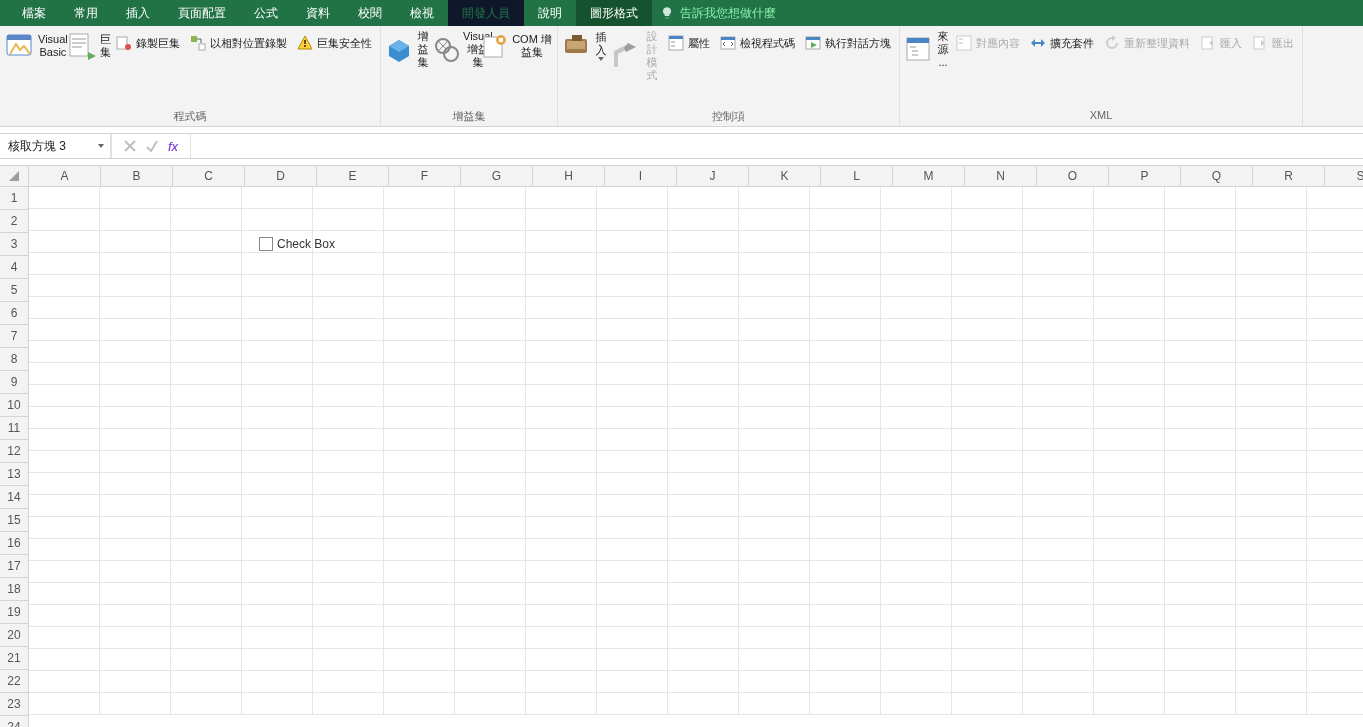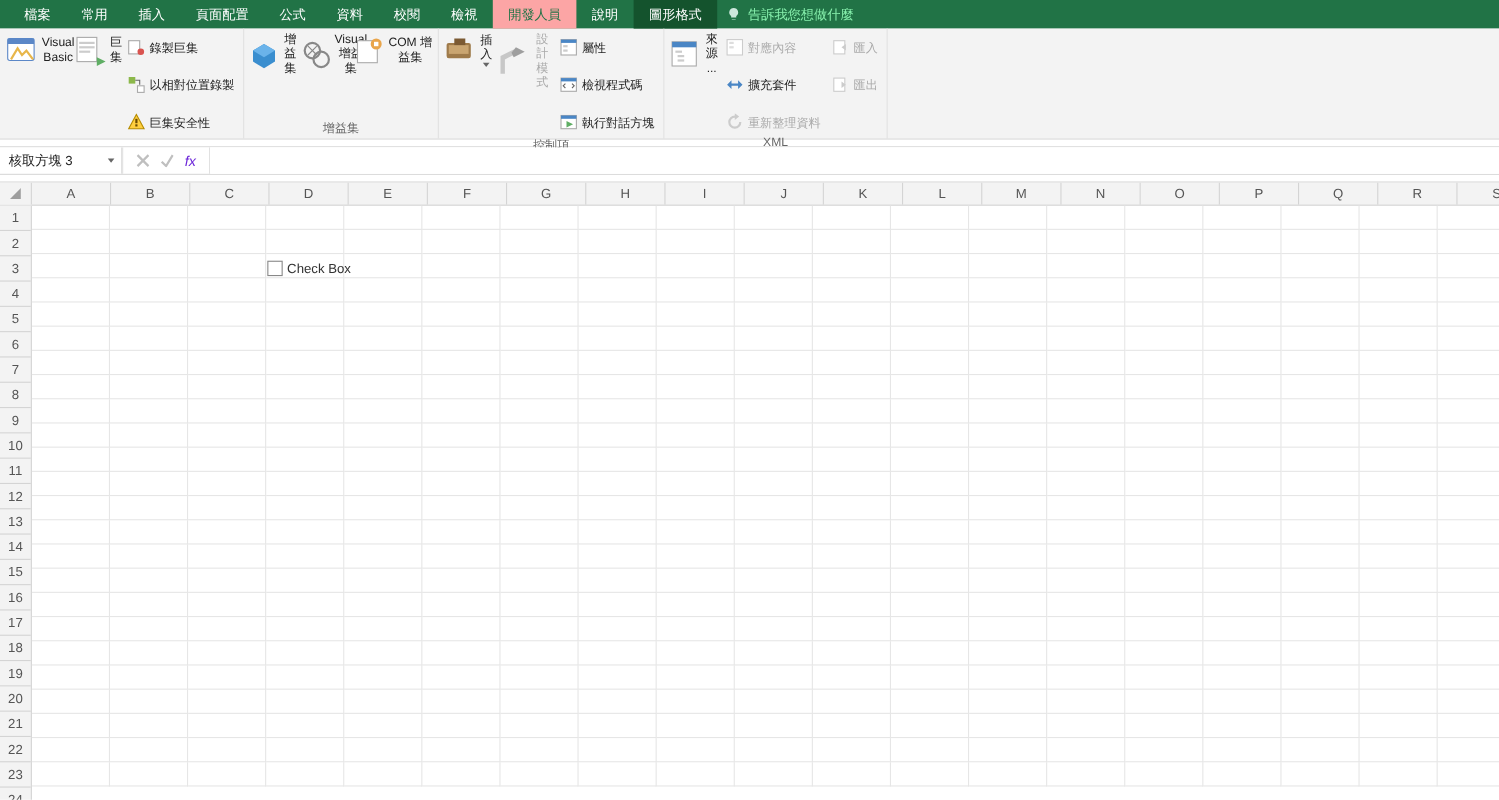--- a/index.html
+++ b/index.html
@@ -1,29 +1,29 @@
 <!DOCTYPE html>
 <html><head>
 <meta charset="utf-8">
 <style>
 html,body{margin:0;padding:0;font-family:"Microsoft JhengHei","Segoe UI",Arial,sans-serif;font-size:12px;color:#222;background:#fff;overflow:hidden;width:1363px;height:727px}
 .tabbar{display:flex;align-items:center;background:#217346;height:26px;color:#fff;padding:0 8px}
 .tab{padding:0 14px;height:26px;line-height:26px;cursor:pointer;white-space:nowrap}
-.tab.active{background:#fca5a5;color:#217346}
+.tab.active{background:#0f172a;color:#217346}
 .tab.context{background:#14532d}
 .tellme{display:flex;align-items:center;color:#86efac;gap:6px;padding:0 8px}
 .bulb-icon{width:14px;height:14px;fill:#cde7dc}
 .ribbon{display:flex;height:100px;background:#f3f3f3;border-bottom:1px solid #d4d4d4;font-size:11px}
 .group{display:flex;flex-direction:column;border-right:1px solid #e1e1e1;padding:2px 4px 0 4px}
 .group-body{flex:1;display:flex;align-items:flex-start;gap:2px}
 .group-label{text-align:center;color:#666;padding:2px 0 3px 0;height:14px}
 .bigbtn{display:flex;align-items:center;width:60px;text-align:center;gap:2px;padding:2px 0;cursor:pointer}
 .bigbtn .ic{width:32px;height:32px;display:flex;align-items:center;justify-content:center}
 .bigbtn .lbl{line-height:13px}
-.stack{display:flex;flex-direction:column;gap:12px;padding-top:4px}
+.stack{display:flex;gap:2px;padding-top:4px}
 .minibtn{display:flex;align-items:center;gap:4px;height:22px;padding:0 4px;cursor:pointer;white-space:nowrap}
 .minibtn.disabled{color:#aaa;cursor:default}
 .mic{width:16px;height:16px;flex:none}
 .caret{border-top:4px solid #666;border-left:3px solid transparent;border-right:3px solid transparent;width:0;height:0}
 .formula-row{display:flex;align-items:stretch;height:24px;border-bottom:1px solid #d4d4d4;background:#fff}
 .namebox{width:96px;display:flex;align-items:center;justify-content:space-between;padding:0 6px 0 8px;border-right:1px solid #e1e1e1;font-size:12px}
 .fb-actions{display:flex;align-items:center;gap:10px;padding:0 12px;border-right:1px solid #e1e1e1}
 .fb-ic{width:12px;height:12px;fill:#bfbfbf}
 .fb-fx{font-style:italic;color:#6d28d9;font-size:13px}
 .fb-input{flex:1}
@@ -110,20 +110,21 @@
         <div class="minibtn">
           <svg class="mic" viewBox="0 0 16 16">
               <polygon points="8,1 15,14 1,14" fill="#ffcf3e" stroke="#b58b00"></polygon>
               <rect x="7" y="5" width="2" height="4" fill="#6a4a00"></rect>
               <rect x="7" y="10" width="2" height="2" fill="#6a4a00"></rect>
             </svg>
           <span>巨集安全性</span>
         </div>
       </div>
     </div>
+    <div class="group-label">程式碼</div>
   </div>
 
   <div class="group">
     <div class="group-body">
       <div class="bigbtn" style="width:46px">
         <div class="ic">
           <svg width="28" height="28" viewBox="0 0 28 28">
               <polygon points="4,10 14,4 24,10 24,20 14,26 4,20" fill="#3a8ecf"></polygon>
               <polygon points="4,10 14,16 24,10 14,4" fill="#6ab3ea"></polygon>
             </svg>
@@ -846,19 +847,19 @@
           <div class="cell"></div>
           <div class="cell"></div>
           <div class="cell"></div>
           <div class="cell"></div>
           <div class="cell"></div>
           <div class="cell"></div>
           <div class="cell"></div>
           <div class="cell"></div>
           <div class="cell"></div>
         </div>
-        <div class="form-checkbox" style="left:214px;top:50px">
+        <div class="form-checkbox" style="left:230px;top:50px">
         <span class="box"></span>
         <span>Check Box</span>
       </div>
       </div>
   </div>
 </div>
 
 </body></html>

